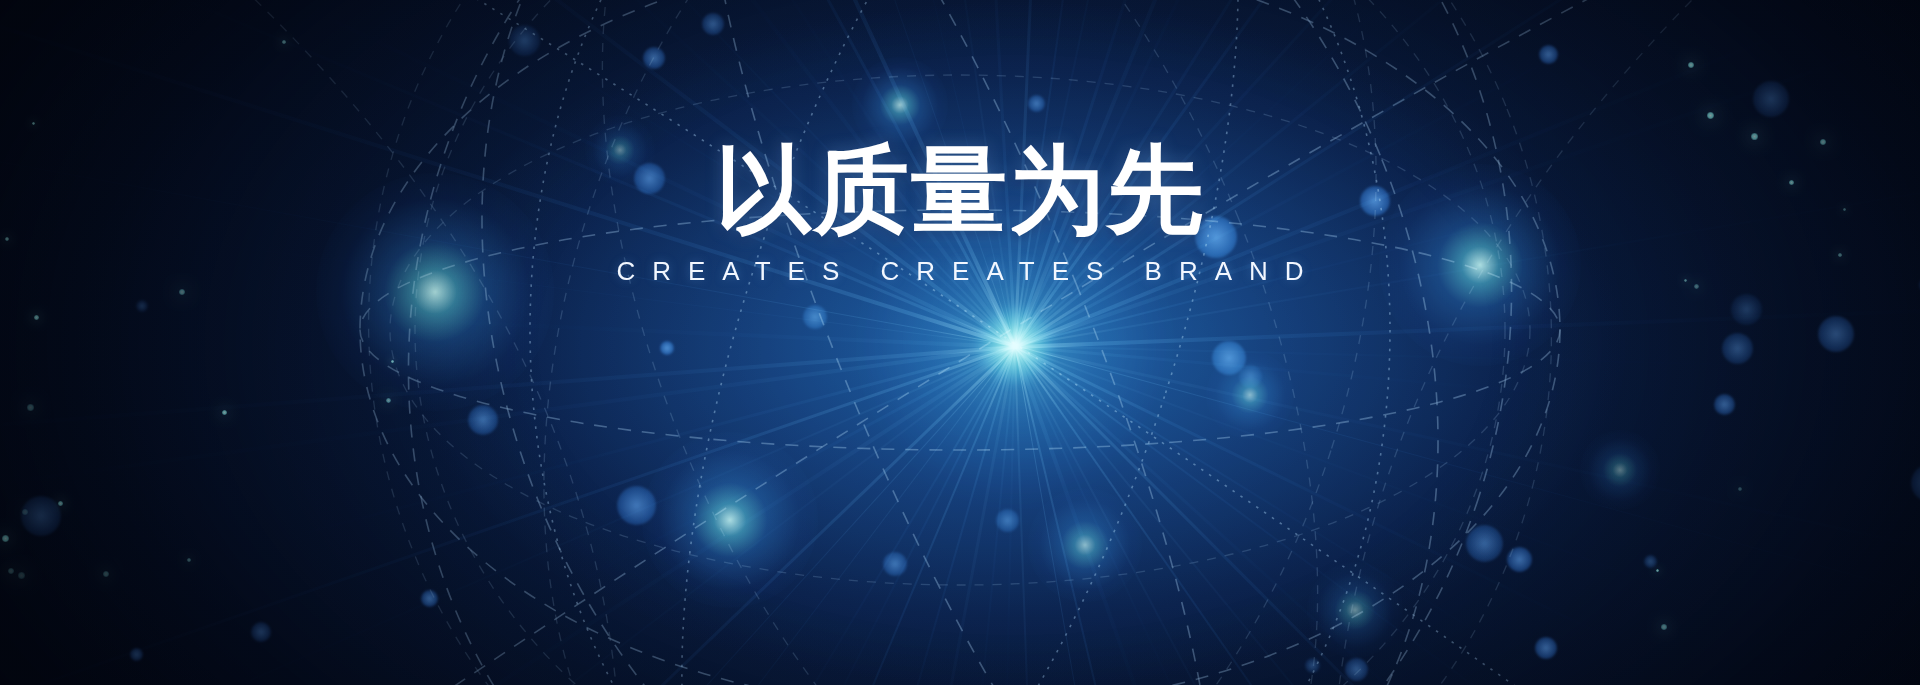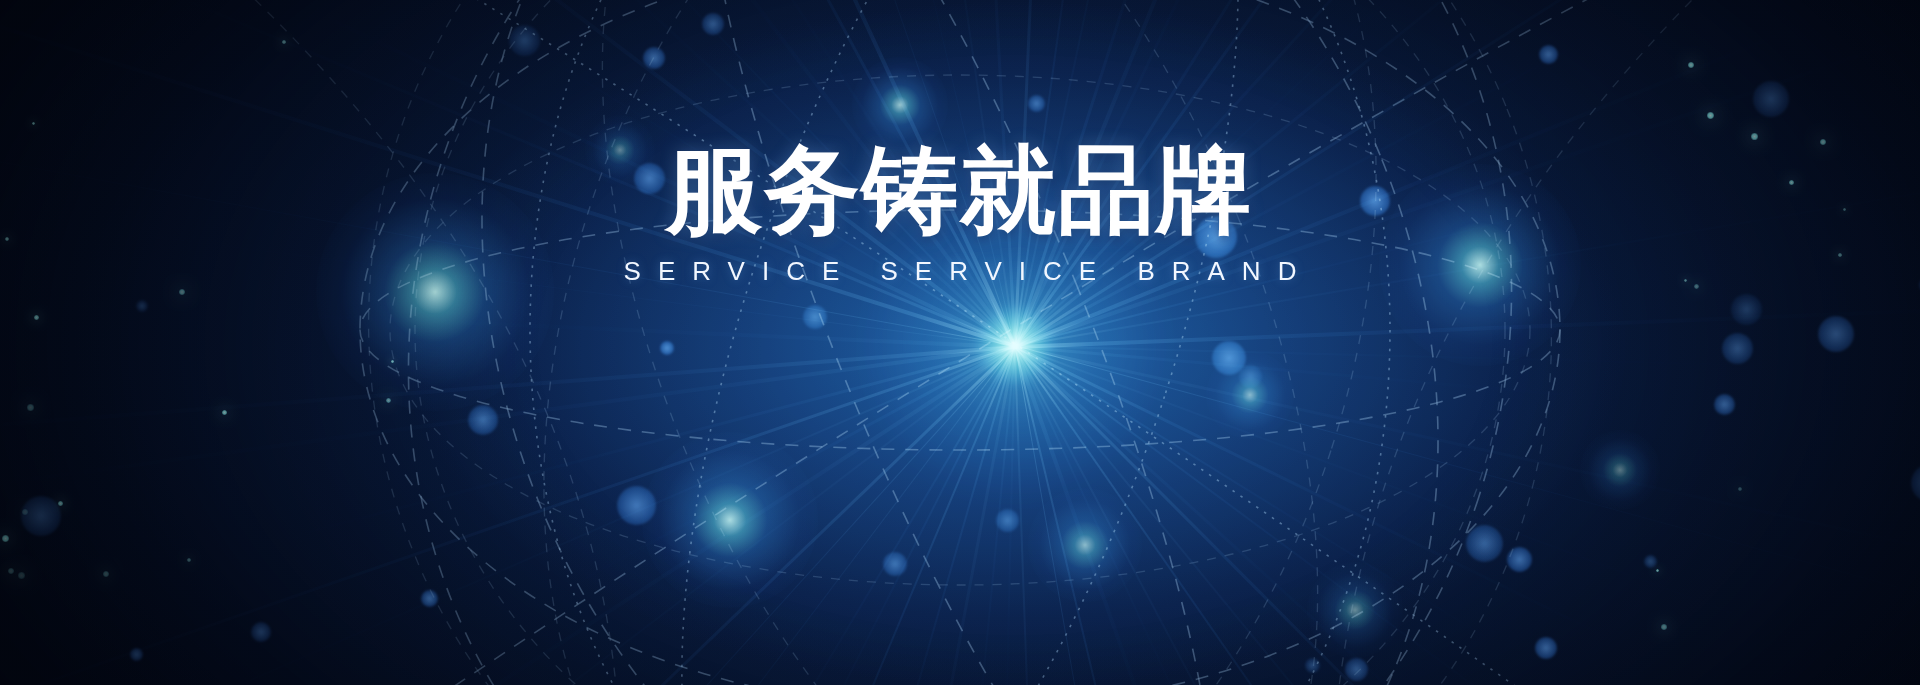--- a/index.html
+++ b/index.html
@@ -365,17 +365,17 @@
       <span class="star" style="left:1688px;top:62px;width:6.2px;height:6.2px;opacity:0.82;background:radial-gradient(circle,#cffbf4 0%,#7de4e0 45%,rgba(60,180,190,0) 100%);box-shadow:0 0 14.8px rgba(125,228,224,0.75);"></span>
       <span class="star" style="left:18px;top:572px;width:6.5px;height:6.5px;opacity:0.39;background:radial-gradient(circle,#cffbf4 0%,#7de4e0 45%,rgba(60,180,190,0) 100%);box-shadow:0 0 15.6px rgba(125,228,224,0.75);"></span>
       <span class="star" style="left:386px;top:398px;width:4.9px;height:4.9px;opacity:0.60;background:radial-gradient(circle,#cffbf4 0%,#7de4e0 45%,rgba(60,180,190,0) 100%);box-shadow:0 0 11.8px rgba(125,228,224,0.75);"></span>
       <span class="star" style="left:1843px;top:208px;width:2.5px;height:2.5px;opacity:0.46;background:radial-gradient(circle,#cffbf4 0%,#7de4e0 45%,rgba(60,180,190,0) 100%);box-shadow:0 0 6.1px rgba(125,228,224,0.75);"></span>
       <span class="star" style="left:1738px;top:487px;width:4.3px;height:4.3px;opacity:0.36;background:radial-gradient(circle,#cffbf4 0%,#7de4e0 45%,rgba(60,180,190,0) 100%);box-shadow:0 0 10.4px rgba(125,228,224,0.75);"></span>
     </div>
 
   <div class="layer" id="bg-vignette"></div>
 
   <div id="content">
-    <h1 id="headline">服务铸就品牌</h1>
-    <div id="subhead">SERVICE SERVICE BRAND</div>
+    <h1 id="headline">以质量为先</h1>
+    <div id="subhead">CREATES CREATES BRAND</div>
   </div>
 
 </div>
 
 </body></html>

